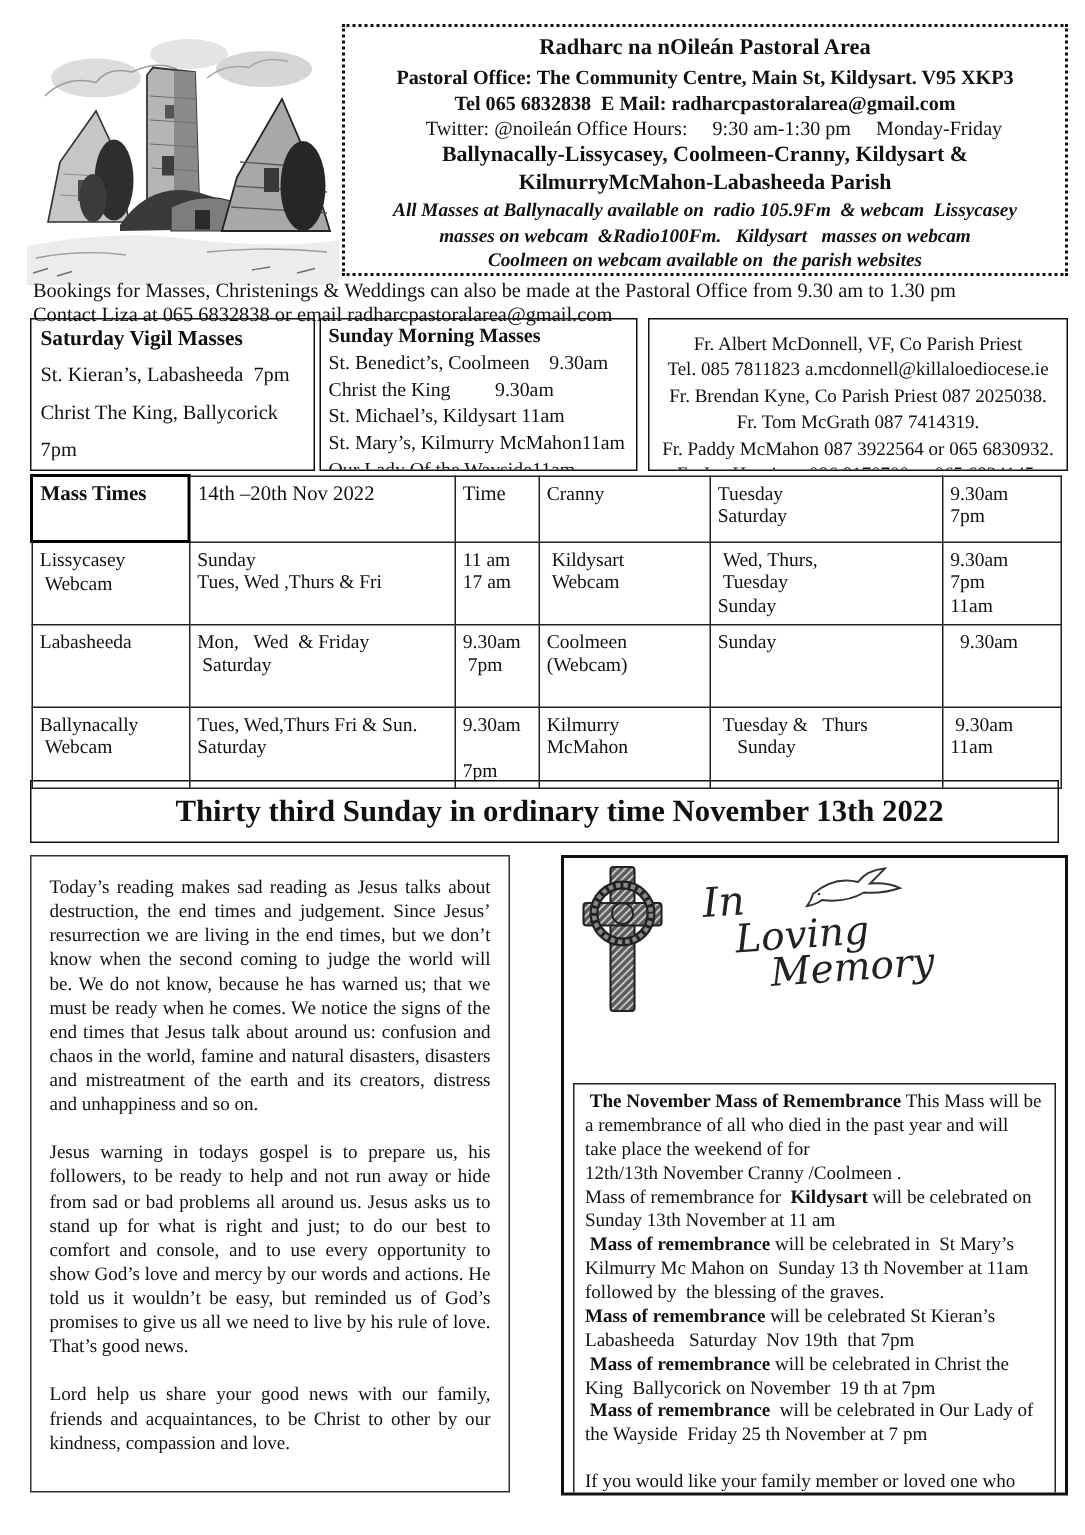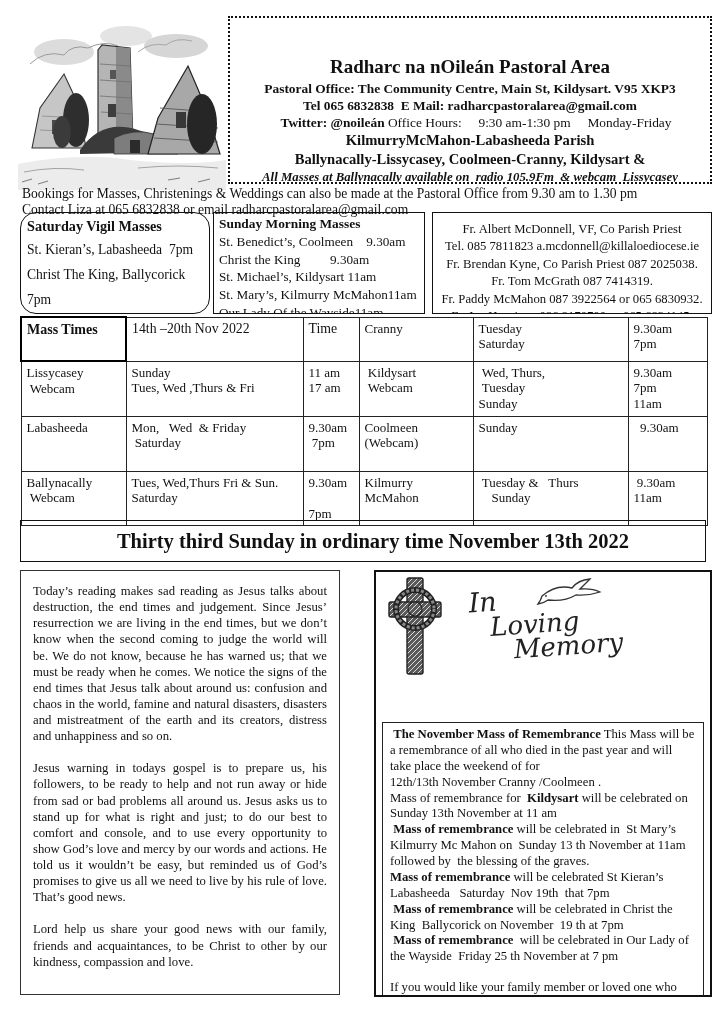--- a/index.html
+++ b/index.html
@@ -13,31 +13,31 @@
 
   
   .ruins { left:18px; top:12px; width:208px; height:178px; }
 
   
   .header-box {
     left:228px; top:16px; width:484px; height:168px;
     border:2px dotted #111; text-align:center; padding:5px 8px 2px;
     overflow:hidden;
   }
-  .hb-title { font-size:19px; font-weight:bold; line-height:1.3;margin-top:32px; }
+  .hb-title { font-size:15px; font-weight:bold; line-height:1.3; }
   .hb-line  { font-size:13.4px; font-weight:bold; line-height:1.28; }
   .hb-tw    { font-size:13.4px; line-height:1.3; }
-  .hb-tw b  { font-weight:bold;margin-left:12px; }
+  .hb-tw b  { font-weight:normal;margin-left:12px; }
   .hb-parish{ font-size:14.6px; font-weight:bold; line-height:1.3; }
   .hb-it    { font-size:12.8px; font-weight:bold; font-style:italic; line-height:1.3; }
 
   .bookings { left:22px; top:186px; width:695px; font-size:13.6px; line-height:1.18; }
 
   .box { border:1.6px solid #111; overflow:hidden; }
-  .sat-box   { left:20px;  top:212px; width:190px; height:102px; padding:3px 6px;border-radius:16px; }
+  .sat-box   { left:20px;  top:212px; width:190px; height:102px; padding:3px 6px; }
   .sun-box   { left:213px; top:212px; width:212px; height:102px; padding:2px 5px; }
   .priest-box{ left:432px; top:212px; width:280px; height:102px; padding:8px 4px 2px;
                text-align:center; font-size:12.7px; line-height:1.37; border-width:1.8px; }
   .sat-box .bx-title { font-weight:bold; font-size:14.2px; line-height:1.5; }
   .sat-box .bx-items { font-size:13.6px; line-height:1.84; }
   .sun-box .bx-title { font-weight:bold; font-size:13.4px; line-height:1.35; }
   .sun-box .bx-items { font-size:13.2px; line-height:1.34; }
 
   
   .mass-table { left:20px; top:316px; border-collapse:collapse; table-layout:fixed; }
@@ -129,22 +129,22 @@
   <path d="M0 178 L0 152 Q62 140 112 148 Q172 154 208 148 L208 178 Z" fill="#ececec"></path>
   <path d="M6 160 q30 -6 60 -2 M120 156 q40 -4 80 0" fill="none" stroke="#9b9b9b" stroke-width="0.9"></path>
   <path d="M4 170 l10 -3 M20 172 l10 -3 M150 168 l12 -2 M180 170 l12 -3" stroke="#6f6f6f" stroke-width="0.9"></path>
 </svg>
 
 <div class="abs header-box">
   <div class="hb-title">Radharc na nOileán Pastoral Area</div>
   <div class="hb-line pre">Pastoral Office: The Community Centre, Main St, Kildysart. V95 XKP3</div>
   <div class="hb-line pre">Tel 065 6832838  E Mail: radharcpastoralarea@gmail.com</div>
   <div class="hb-tw pre"><b>Twitter: @noileán</b><span> Office Hours:     9:30 am-1:30 pm     Monday-Friday</span></div>
+  <div class="hb-parish">Ballynacally-Lissycasey, Coolmeen-Cranny, Kildysart &amp;</div>
   <div class="hb-parish">KilmurryMcMahon-Labasheeda Parish</div>
-  <div class="hb-parish">Ballynacally-Lissycasey, Coolmeen-Cranny, Kildysart &amp;</div>
   <div class="hb-it pre">All Masses at Ballynacally available on  radio 105.9Fm  &amp; webcam  Lissycasey</div>
   <div class="hb-it pre">masses on webcam  &amp;Radio100Fm.   Kildysart   masses on webcam</div>
   <div class="hb-it pre">Coolmeen on webcam available on  the parish websites</div>
 </div>
 
 <div class="abs bookings">
   <div>Bookings for Masses, Christenings &amp; Weddings can also be made at the Pastoral Office from 9.30 am to 1.30 pm</div>
   <div>Contact Liza at 065 6832838 or email radharcpastoralarea@gmail.com</div>
 </div>
 

